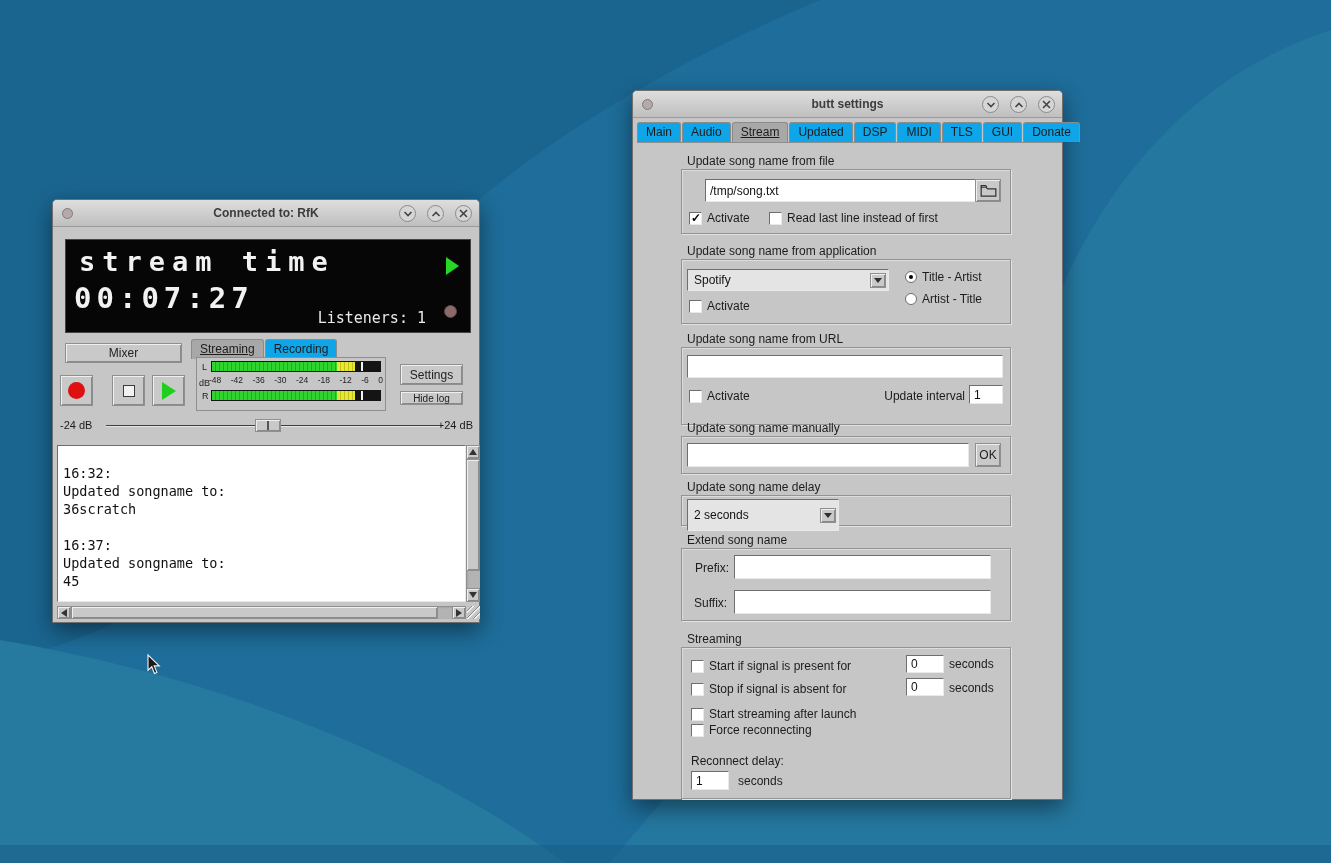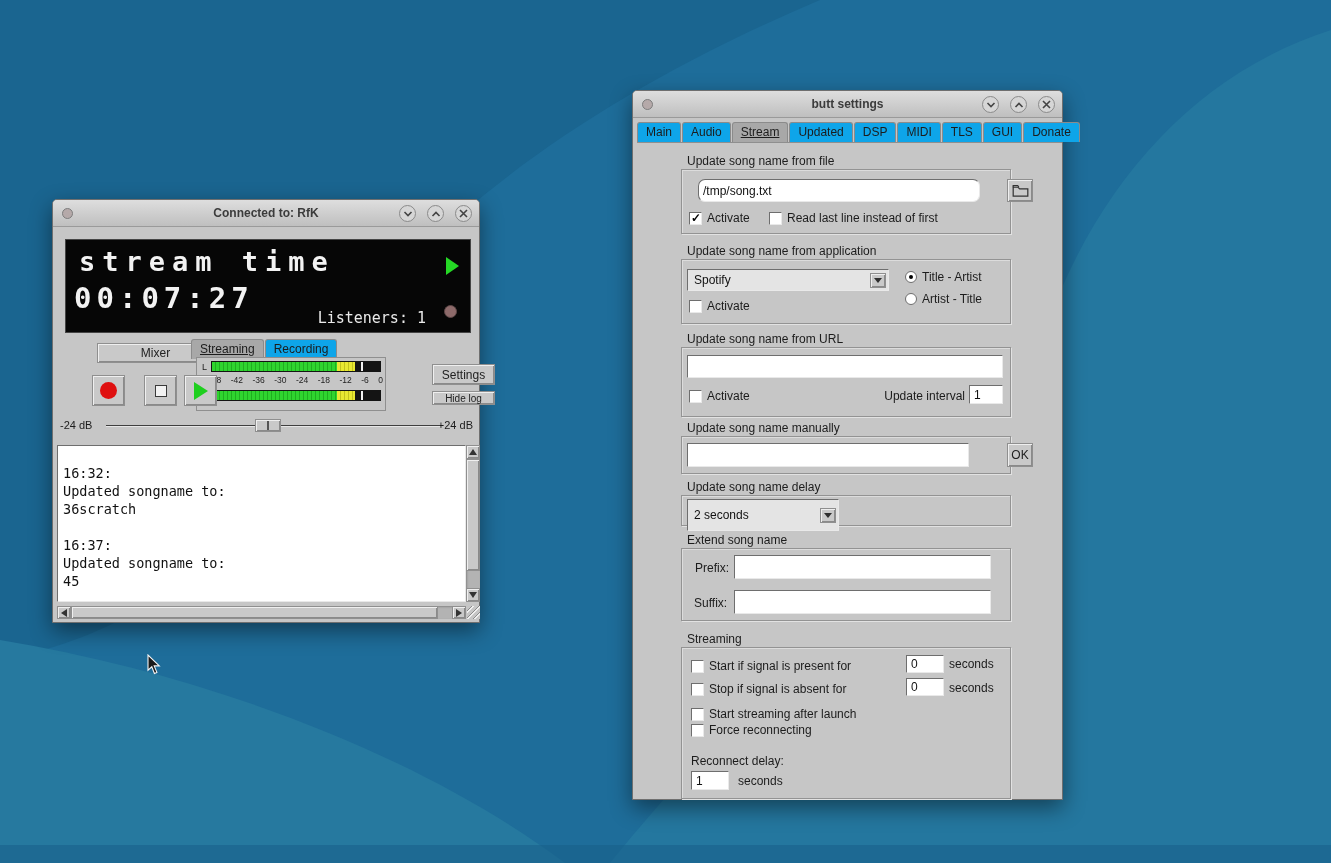--- a/index.html
+++ b/index.html
@@ -18,21 +18,21 @@
               font-weight:bold; color:#3c3c3c; pointer-events:none; }
   .tb-icon { width:11px; height:11px; border-radius:50%; background:#b5a9a9;
              border:1px solid #7d7d7d; margin-left:9px; }
   .tb-btns { position:absolute; right:7px; top:5px; display:flex; gap:11px; }
   .tb-btn { width:17px; height:17px; border-radius:50%; background:#d6d6d6;
             border:1px solid #8a8a8a; display:flex; align-items:center; justify-content:center; }
 
   
   .raised { background:#c9c9c9; border:1px solid #8f8f8f;
             box-shadow:inset 1px 1px 0 #efefef, inset -1px -1px 0 #8a8a8a; }
-  .btn { font-size:12px; color:#222; display:flex; align-items:center; justify-content:center;margin-left:32px; }
+  .btn { font-size:12px; color:#222; display:flex; align-items:center; justify-content:center; }
   .input { background:#fff; border:1px solid; border-color:#6e6e6e #e9e9e9 #e9e9e9 #6e6e6e;
            font-family:"Liberation Sans",sans-serif; font-size:12px; color:#111; padding:0 4px; outline:none; }
   .grp { position:absolute; left:48px; width:330px; }
   .grp-box { position:absolute; left:0; top:0; right:0; bottom:0;
              border:1px solid #939393; box-shadow:1px 1px 0 #e2e2e2, inset 1px 1px 0 #dcdcdc; }
   .grp-label { position:absolute; left:6px; top:-15px; font-size:12px; color:#1c1c1c; }
   .lbl { font-size:12px; color:#1c1c1c; }
   .check-row { position:absolute; display:flex; align-items:center; gap:5px; }
   .cb { position:relative; width:13px; height:13px; background:#fff; flex:0 0 13px;
         border:1px solid; border-color:#6e6e6e #e9e9e9 #e9e9e9 #6e6e6e; }
@@ -275,21 +275,21 @@
     <span class="tab"><span>DSP</span></span>
     <span class="tab"><span>MIDI</span></span>
     <span class="tab"><span>TLS</span></span>
     <span class="tab"><span>GUI</span></span>
     <span class="tab"><span>Donate</span></span>
   </div>
 
   <div class="grp" style="top:78px;height:65px;">
     <div class="grp-box"></div>
     <span class="grp-label">Update song name from file</span>
-    <input class="input" style="position: absolute; left: 17px; top: 10px; width: 282px; height: 23px; border-radius: 7px;" value="/tmp/song.txt">
+    <input class="input" style="position: absolute; left: 24px; top: 10px; width: 282px; height: 23px;" value="/tmp/song.txt">
     <div class="btn raised" style="position:absolute;left:294px;top:10px;width:26px;height:23px;">
       <svg width="17" height="13" viewBox="0 0 20 16">
         <path d="M1,4 L7,4 L9,6 L19,6 L19,15 L1,15 Z" fill="none" stroke="#333" stroke-width="1.5"></path>
         <path d="M1,4 L1,2 L6.5,2 L8,3.5" fill="none" stroke="#333" stroke-width="1.5"></path>
       </svg>
     </div>
     <label class="check-row" style="left:8px;top:42px;">
       <span class="cb checked"></span>
       <span class="lbl">Activate</span>
     </label>
@@ -315,21 +315,21 @@
     <label class="check-row" style="left:224px;top:33px;">
       <span class="radio"></span>
       <span class="lbl">Artist - Title</span>
     </label>
     <label class="check-row" style="left:8px;top:40px;">
       <span class="cb"></span>
       <span class="lbl">Activate</span>
     </label>
   </div>
 
-  <div class="grp" style="top:256px;height:70px;border-radius:23px;">
+  <div class="grp" style="top:256px;height:78px;border-radius:23px;">
     <div class="grp-box"></div>
     <span class="grp-label">Update song name from URL</span>
     <input class="input" style="position: absolute; left: 6px; top: 8px; width: 316px; height: 23px;" value="">
     <label class="check-row" style="left:8px;top:42px;">
       <span class="cb"></span>
       <span class="lbl">Activate</span>
     </label>
     <span class="lbl" style="position:absolute;right:46px;top:42px;">Update interval</span>
     <input class="input" style="position: absolute; right: 8px; top: 38px; width: 34px; height: 19px;" value="1">
   </div>

